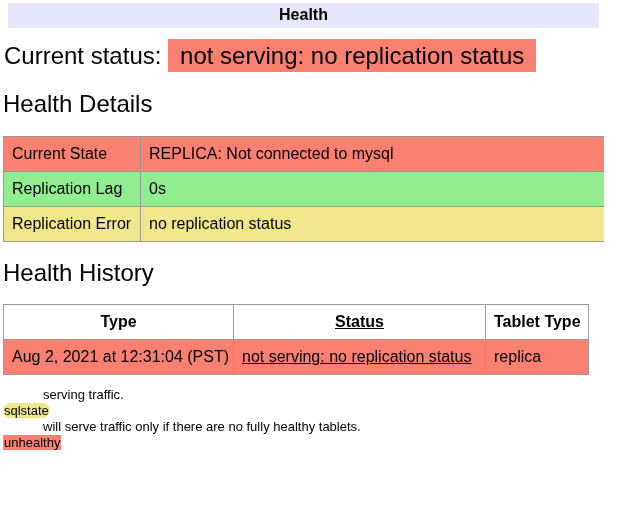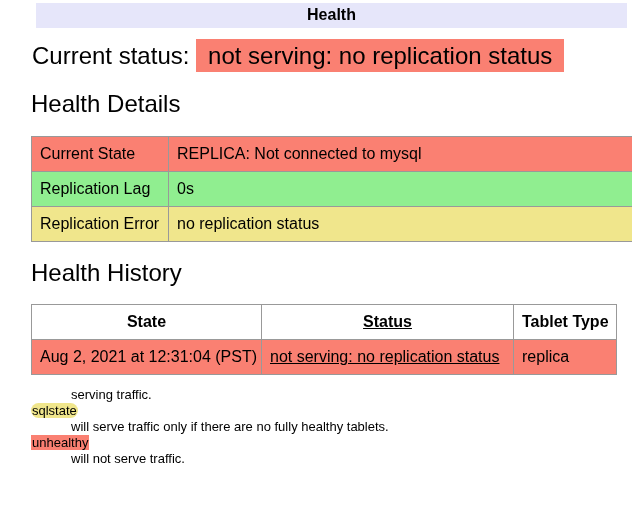--- a/index.html
+++ b/index.html
@@ -8,21 +8,20 @@
     background: #ffffff;
     font-family: "Liberation Sans", "DejaVu Sans", sans-serif;
     color: #000000;
   }
   .page {
     box-sizing: border-box;
     width: 604px;
     height: 521px;
     padding: 3px 5px 3px 3px;
     overflow: hidden;
-    margin-left: 28px;
   }
   
   .titlebar {
     margin: 0 0 0 5px;
     background: var(--header_bg, #E6E6FA);
     text-align: center;
     font-weight: bold;
     font-size: 16px;
     padding: 3px 0 4px 0;
   }
@@ -113,21 +112,21 @@
         <td>no replication status</td>
       </tr>
     </tbody>
   </table>
 
   <h2 class="section-heading">Health History</h2>
 
   <table class="history-table">
     <thead>
       <tr>
-        <th class="col-time">State</th>
+        <th class="col-time">Type</th>
         <th class="col-status">Status</th>
         <th class="col-type">Tablet Type</th>
       </tr>
     </thead>
     <tbody>
       <tr class="unhealthy">
         <td class="col-time">Aug 2, 2021 at 12:31:04 (PST)</td>
         <td class="col-status">not serving: no replication status</td>
         <td class="col-type">replica</td>
       </tr>
@@ -136,16 +135,15 @@
 
   <dl class="legend">
     <dd>serving traffic.</dd>
     <dt>
       <span class="unhappy">sqlstate</span>
     </dt>
     <dd>will serve traffic only if there are no fully healthy tablets.</dd>
     <dt>
       <span class="unhealthy">unhealthy</span>
     </dt>
-    <dd>will not serve traffic.</dd>
   </dl>
 
 </div>
 
 </body></html>

